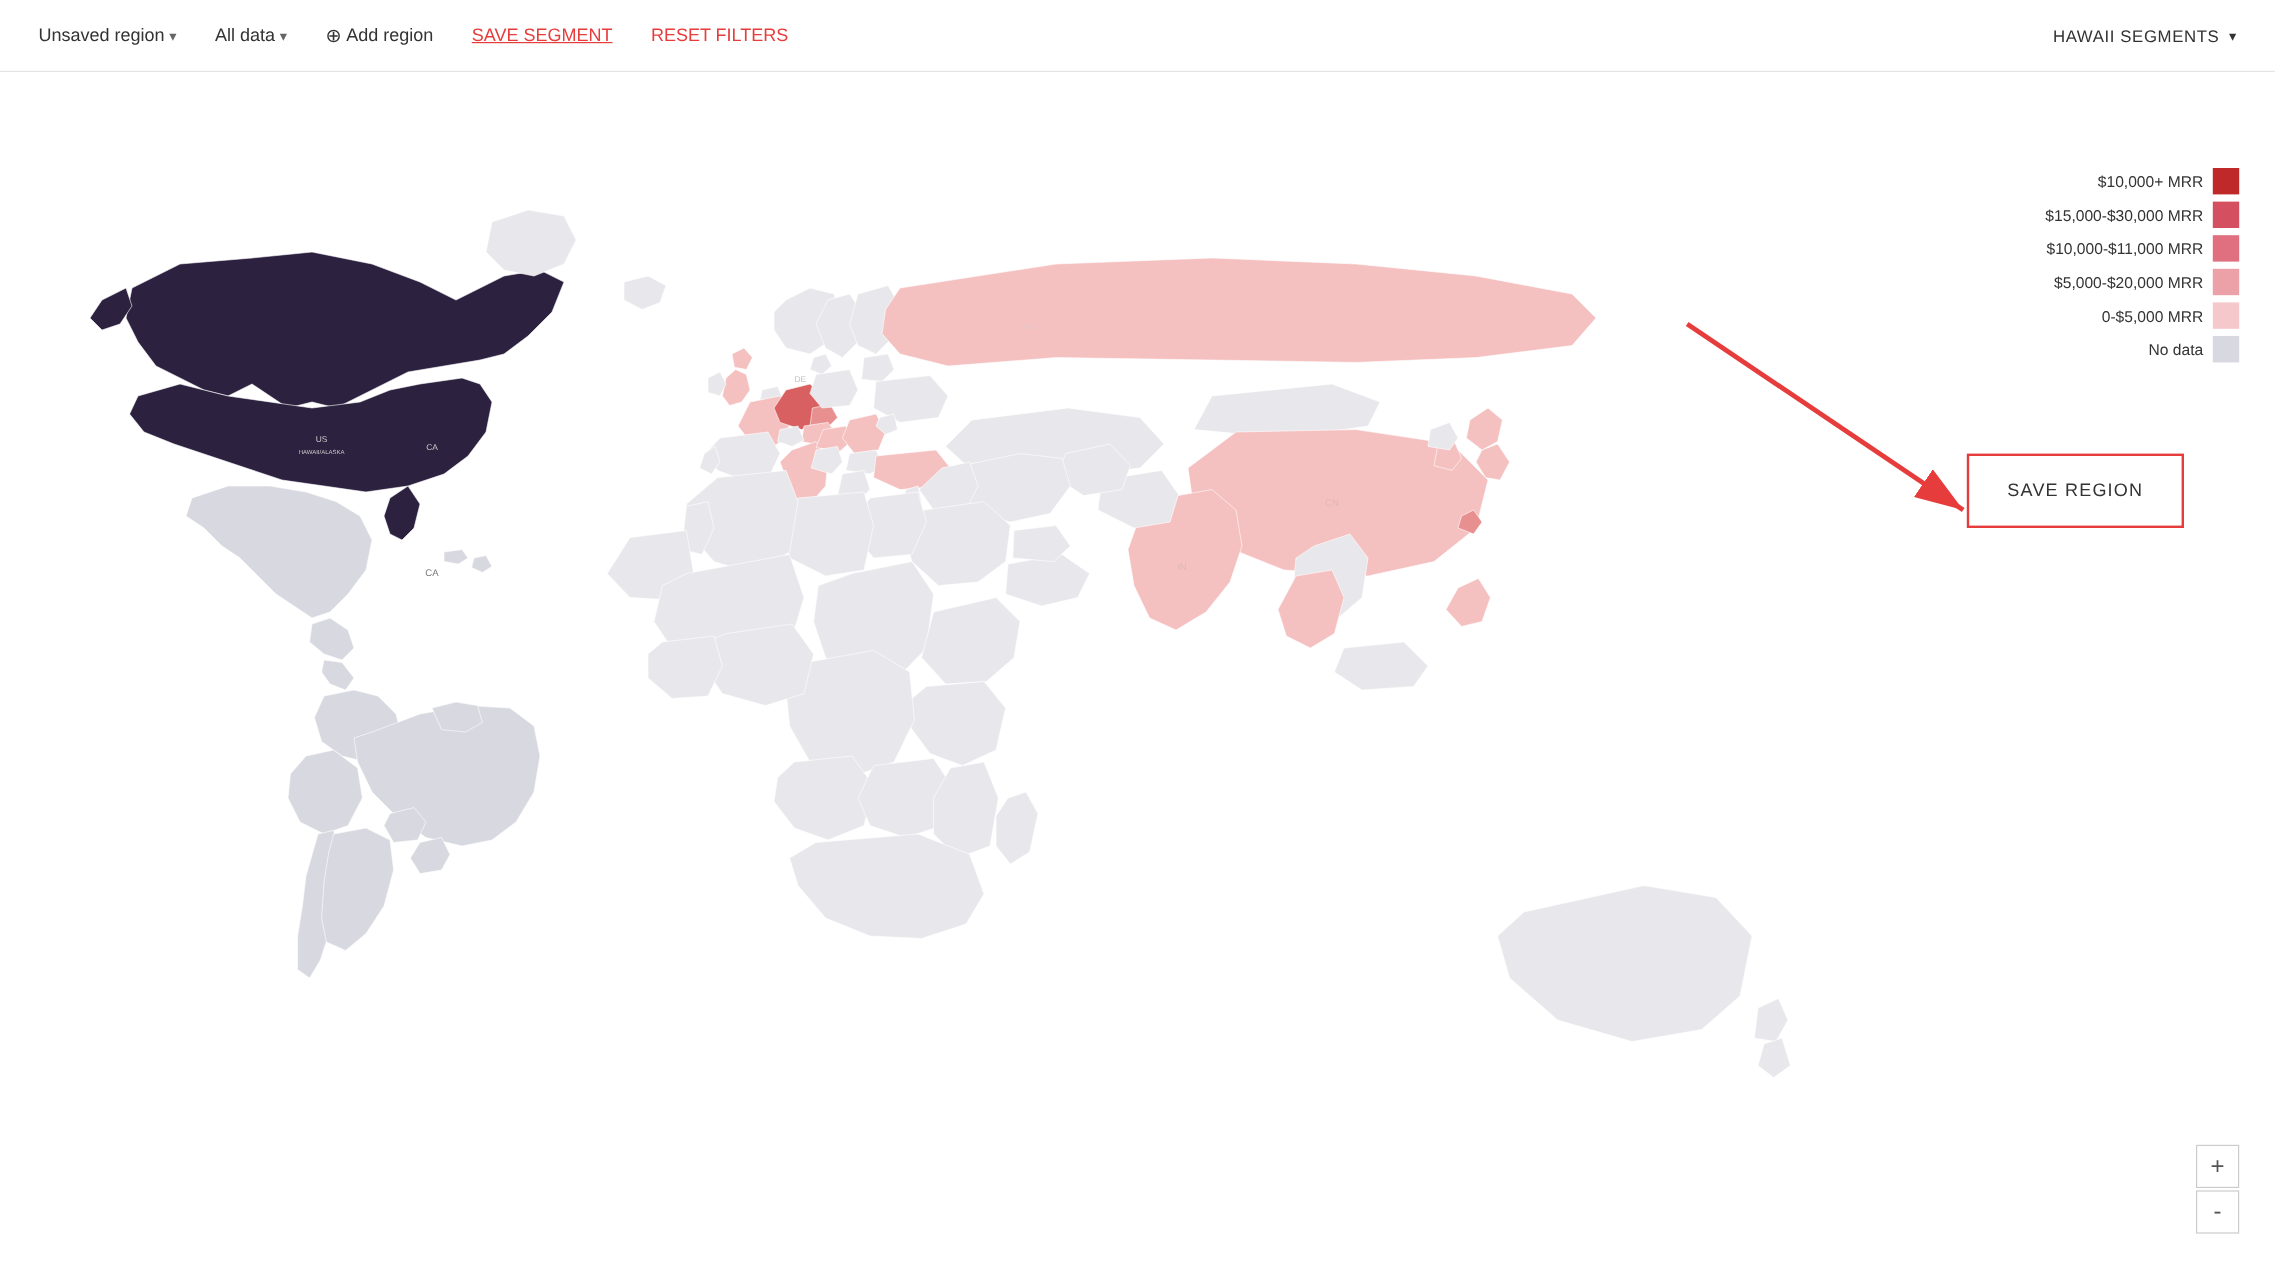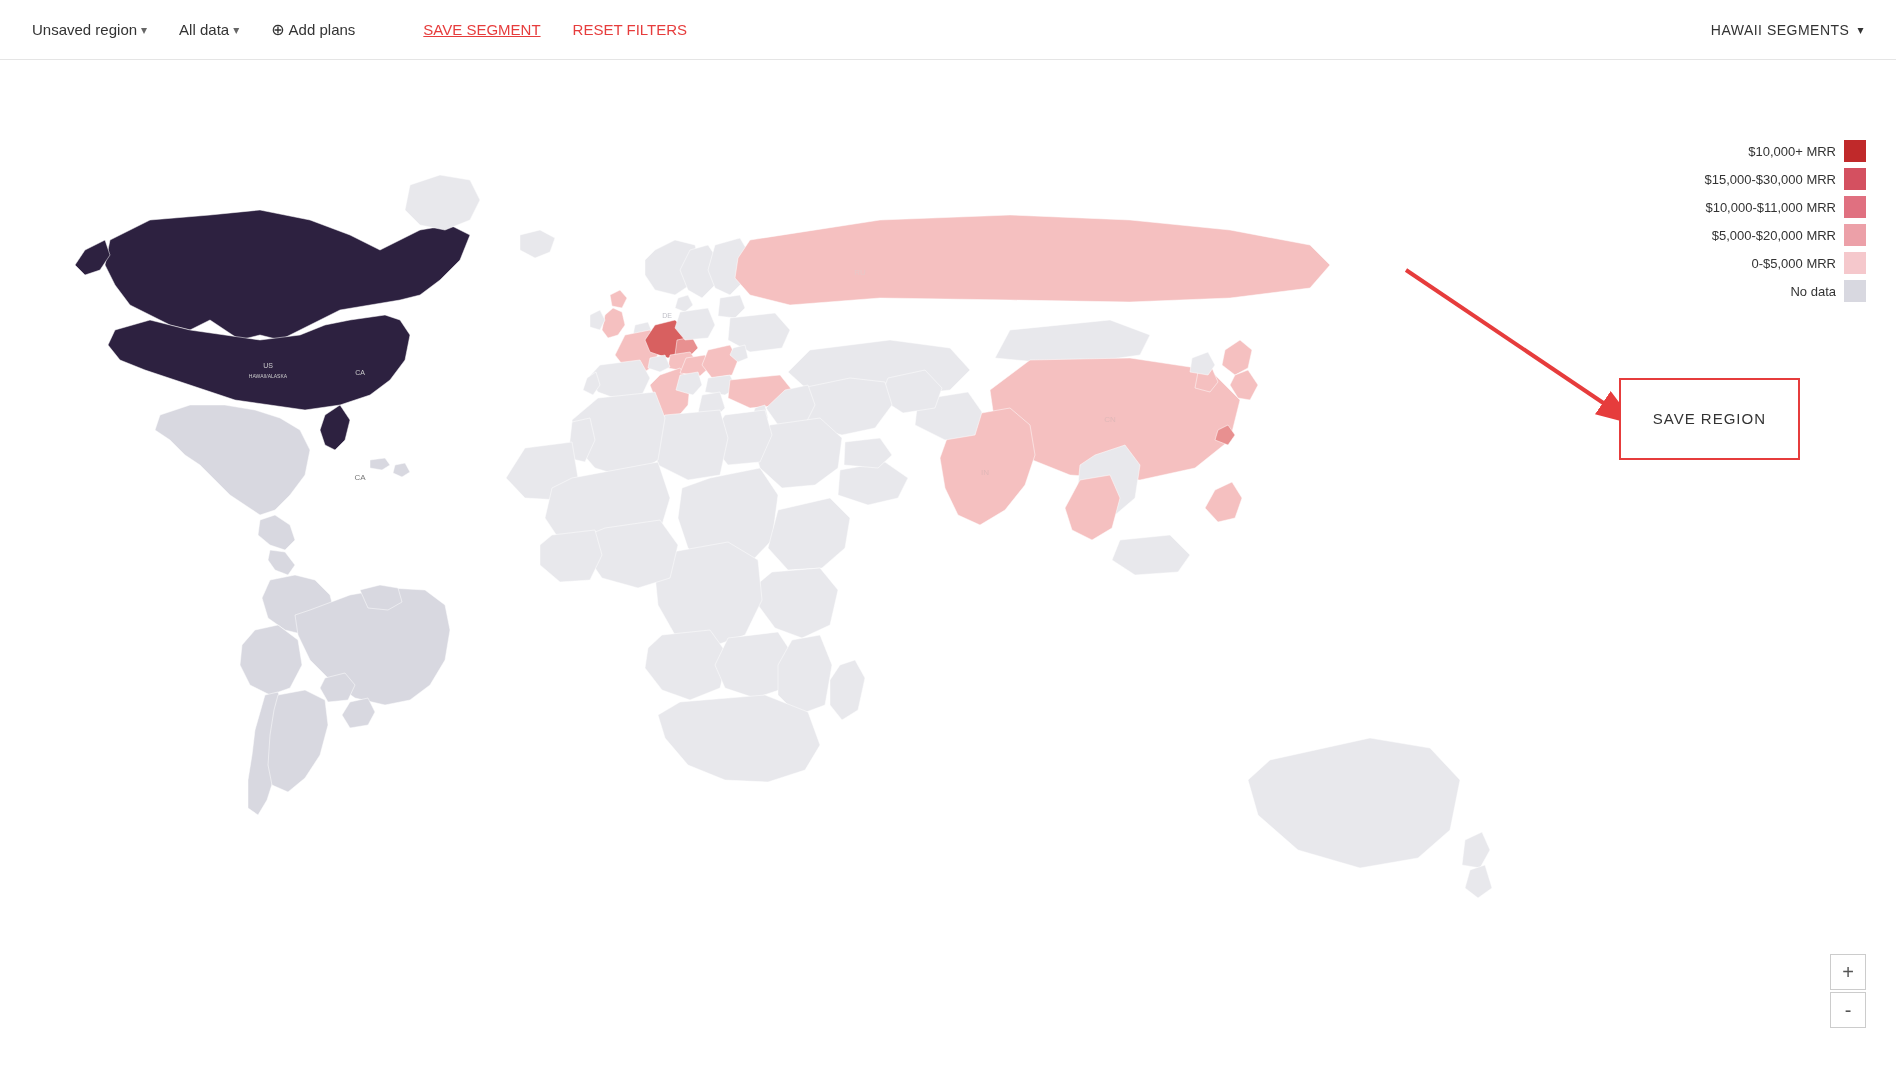--- a/index.html
+++ b/index.html
@@ -22,21 +22,21 @@
     .dropdown-btn .chevron { font-size: 12px; color: #666; }
 
     .add-filter-btn {
       display: flex; align-items: center; gap: 4px;
       background: none; border: none; cursor: pointer;
       font-size: 15px; color: #333; padding: 4px 8px;
     }
     .save-segment-btn {
       background: none; border: none; cursor: pointer;
       font-size: 15px; color: #e63c3c; font-weight: 500;
-      text-decoration: underline; padding: 4px 8px; margin-left: 36px;
+      text-decoration: underline; padding: 4px 8px;
     }
     .reset-filters-btn {
       background: none; border: none; cursor: pointer;
       font-size: 15px; color: #e63c3c; padding: 4px 8px;
     }
     .saved-segments-btn {
       display: flex; align-items: center; gap: 4px;
       background: none; border: none; cursor: pointer;
       font-size: 14px; color: #333; letter-spacing: 0.5px; font-weight: 500;
       padding: 4px 8px;
@@ -59,24 +59,24 @@
     .legend-label {
       font-size: 13px; color: #333; text-align: right;
     }
     .legend-color {
       width: 22px; height: 22px; flex-shrink: 0;
     }
 
     
     .save-region-box {
       position: absolute;
-      top: 318px; right: 96px;
+      top: 318px; right: 76px;
       border: 2.5px solid #e63c3c;
       background: #fff;
-      padding: 30px 32px;
+      padding: 20px 32px;
       z-index: 20;
       cursor: pointer;
     }
     .save-region-text {
       font-size: 15px; font-weight: 500; color: #333; letter-spacing: 1px;
       white-space: nowrap;
     }
 
     
     .arrow-svg {
@@ -121,21 +121,21 @@
     <button class="dropdown-btn">
       <span>Unsaved region</span>
       <span class="chevron">▾</span>
     </button>
     <button class="dropdown-btn">
       <span>All data</span>
       <span class="chevron">▾</span>
     </button>
     <button class="add-filter-btn">
       <span style="font-size:16px;">⊕</span>
-      <span>Add plans</span>
+      <span>Add region</span>
     </button>
     <button class="save-segment-btn">
       <span>SAVE SEGMENT</span>
     </button>
     <button class="reset-filters-btn">
       <span>RESET FILTERS</span>
     </button>
   </div>
   <div class="toolbar-right">
     <button class="saved-segments-btn">

